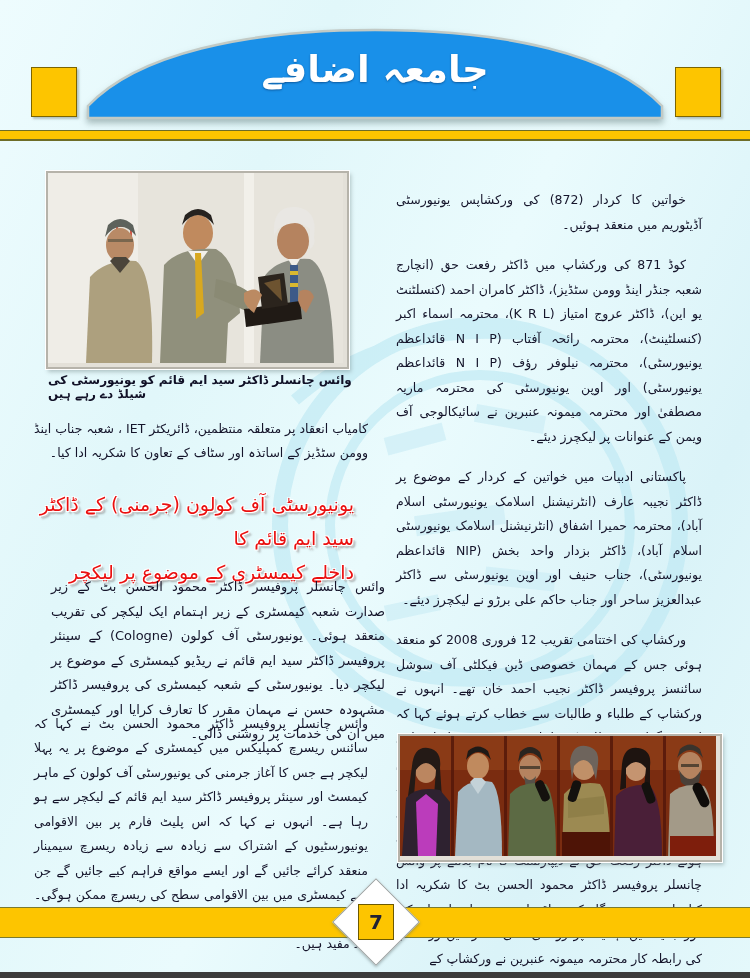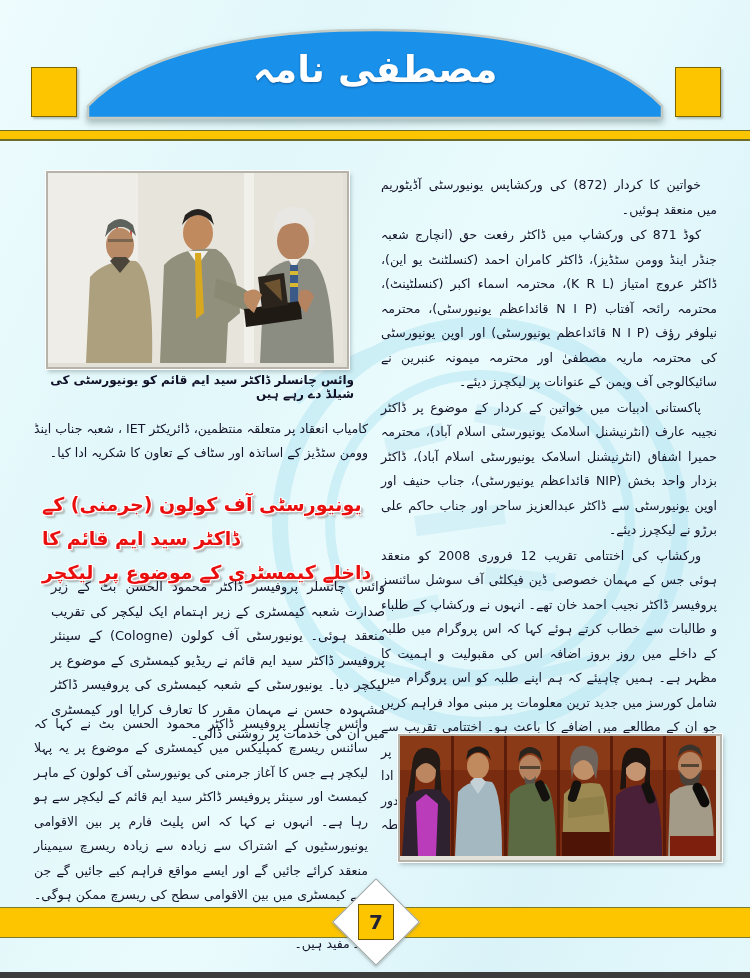--- a/index.html
+++ b/index.html
@@ -27,38 +27,38 @@
     border-top:1px solid #6d6d28;border-bottom:2px solid #6d6d28;
   }
   
   .watermark{position:absolute;left:235px;top:280px;opacity:.9;pointer-events:none;}
   
   .urdu{direction:rtl;color:#15152b;text-align:justify;}
   .col-right{
     position:absolute;left:380px;top:172px;width:338px;
     font-size:12.5px;line-height:24.5px;
   }
-  .col-right p,.col-left p{margin:1px;text-indent:16px;}
+  .col-right p,.col-left p{margin:16px;text-indent:16px;}
   .photo-frame{
     position:absolute;background:#e3e0d8;border:2px solid #b6b3aa;
     box-shadow:0 0 0 1px #ffffff,2px 3px 4px rgba(110,130,130,.45);
   }
   .photo1{left:46px;top:171px;width:299px;height:194px;}
   .photo2{left:398px;top:734px;width:320px;height:124px;}
   .caption{
-    position:absolute;left:24px;top:373px;width:330px;direction:rtl;
-    text-align:right;font-size:12px;font-weight:bold;color:#101026;
+    position:absolute;left:48px;top:373px;width:330px;direction:rtl;
+    text-align:left;font-size:12px;font-weight:bold;color:#101026;
   }
   .para-thanks{
     position:absolute;left:34px;top:404px;width:334px;
     font-size:12.5px;line-height:24.5px;
   }
   .headline{
-    position:absolute;left:42px;top:487px;width:342px;direction:rtl;
-    text-align:left;font-weight:bold;font-size:19px;line-height:34px;
+    position:absolute;left:12px;top:487px;width:342px;direction:rtl;
+    text-align:right;font-weight:normal;font-size:19px;line-height:34px;
     color:#ea0f0f;
     text-shadow:-1px -1px 0 #fff,1px -1px 0 #fff,-1px 1px 0 #fff,1px 1px 0 #fff,
                 2px 2px 0 #c9c9c9,3px 3px 2px rgba(120,120,120,.6);
   }
   .para-lecture{
     position:absolute;left:51px;top:562px;width:334px;
     font-size:13px;line-height:24.5px;
   }
   .para-vc{
     position:absolute;left:34px;top:699px;width:334px;
@@ -87,21 +87,21 @@
 <div class="page">
 
   <div class="corner-square sq-left"></div>
   <div class="corner-square sq-right"></div>
 
   <div class="dome-wrap">
     <svg width="580" height="94" viewBox="0 0 580 94">
       <path d="M3,92 L3,80 C52,28 160,4 290,4 C420,4 528,28 577,80 L577,92 Z" fill="#1990e9" stroke="#c2cac5" stroke-width="2.5"></path>
     </svg>
   </div>
-  <div class="dome-title">مصطفی نامہ</div>
+  <div class="dome-title">جامعہ اضافے</div>
 
   <div class="header-bar"></div>
 
   <svg class="watermark" width="490" height="480" viewBox="0 0 490 480">
     <g fill="none" stroke="#bfe9f3" stroke-width="16" opacity="0.75">
       <circle cx="245" cy="245" r="200"></circle>
       <circle cx="245" cy="245" r="150" stroke-width="10"></circle>
       <path d="M60,120 Q150,40 300,55" stroke-width="12"></path>
       <path d="M95,360 Q200,430 360,380" stroke-width="12"></path>
     </g>

